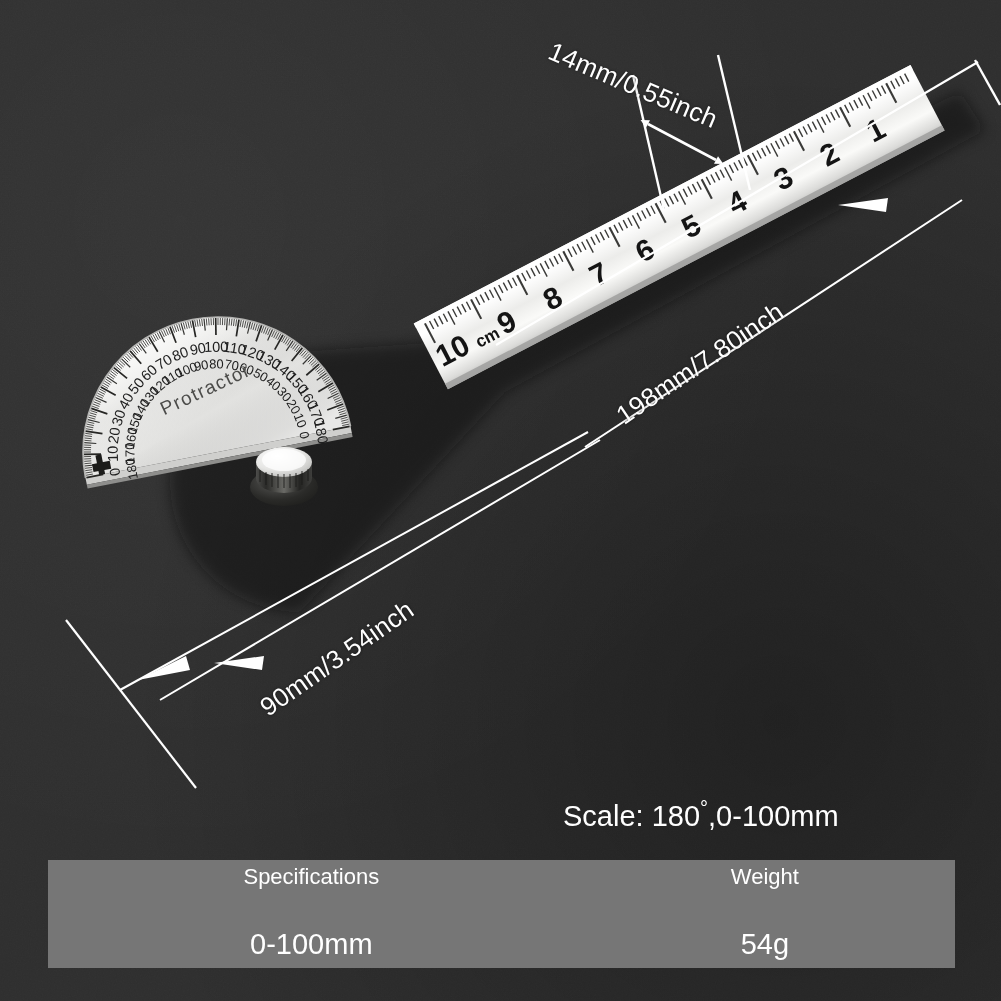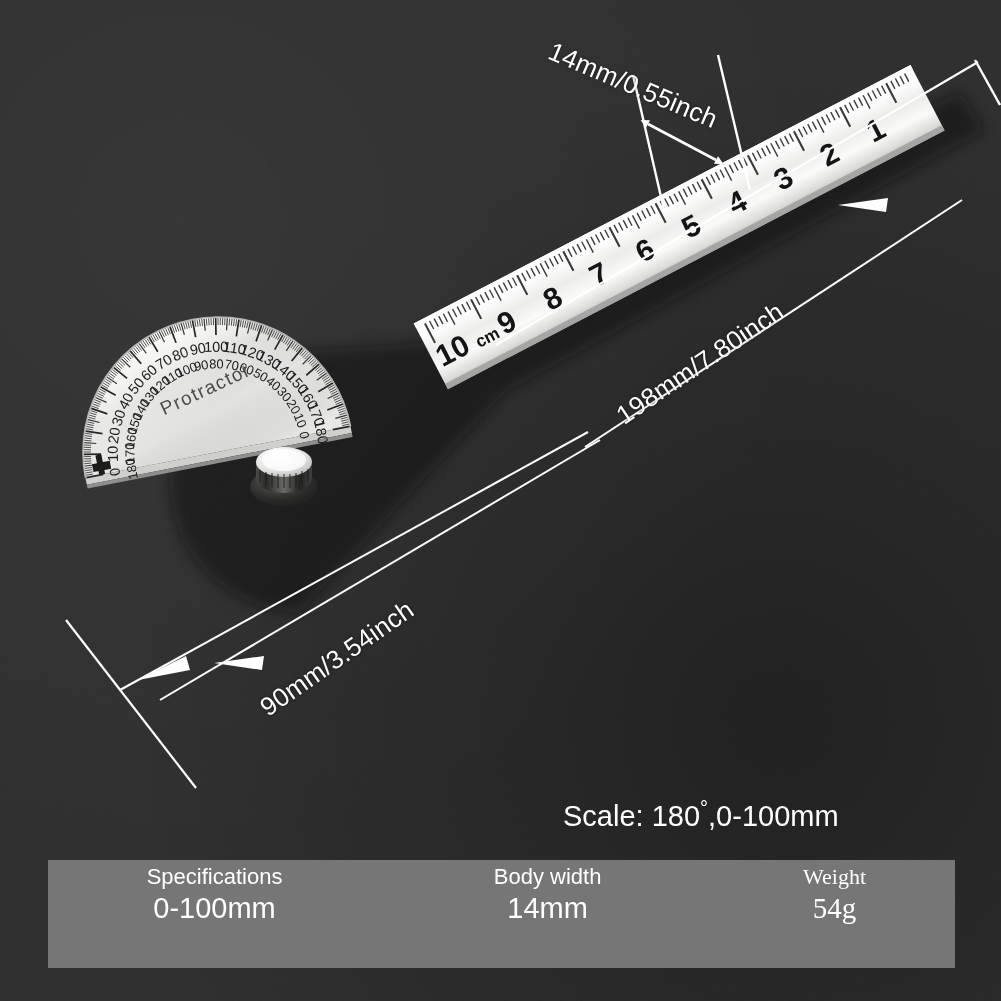--- a/index.html
+++ b/index.html
@@ -88,25 +88,25 @@
     height: 108px;
     background: #767676;
     display: flex;
     align-items: stretch;
   }
   .spec-col {
     flex: 1 1 0;
     display: flex;
     flex-direction: column;
     align-items: center;
-    justify-content: flex-start;
+    justify-content: space-between;
     padding: 4px 2px 6px 2px;
     box-sizing: border-box;
   }
-  .spec-col.narrow { flex: 0.72 1 0; font-family: Liberation Serif, serif; }
+  .spec-col.narrow { flex: 0.72 1 0; }
   .spec-head {
     color: #ffffff;
     font-size: 22px;
     line-height: 26px;
     white-space: nowrap;
     font-weight: 400;
   }
   .spec-val {
     color: #ffffff;
     font-size: 29px;
@@ -617,23 +617,19 @@
     <div>
       <span>Scale: 180</span><span class="deg-sym">°</span><span>,0-100mm</span>
     </div>
   </div>
 
   <div id="spec-table">
     <div class="spec-col">
       <div class="spec-head">Specifications</div>
       <div class="spec-val">0-100mm</div>
     </div>
-    <div class="spec-col">
-      <div class="spec-head">Body width</div>
-      <div class="spec-val">14mm</div>
-    </div>
     <div class="spec-col narrow">
       <div class="spec-head">Weight</div>
       <div class="spec-val">54g</div>
     </div>
   </div>
 
 </div>
 
 </body></html>

